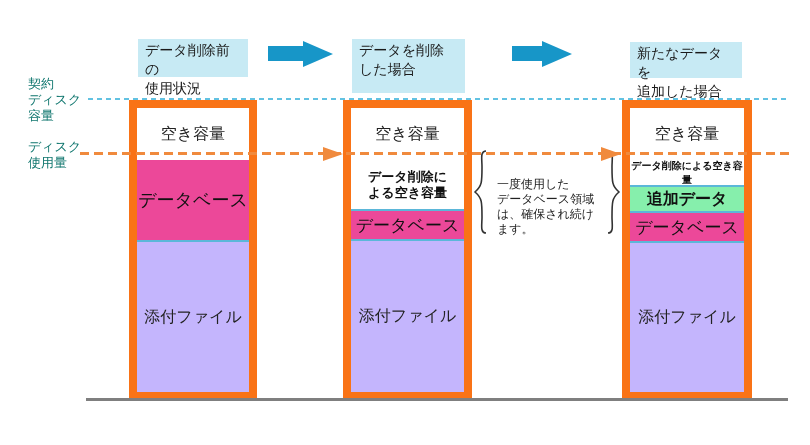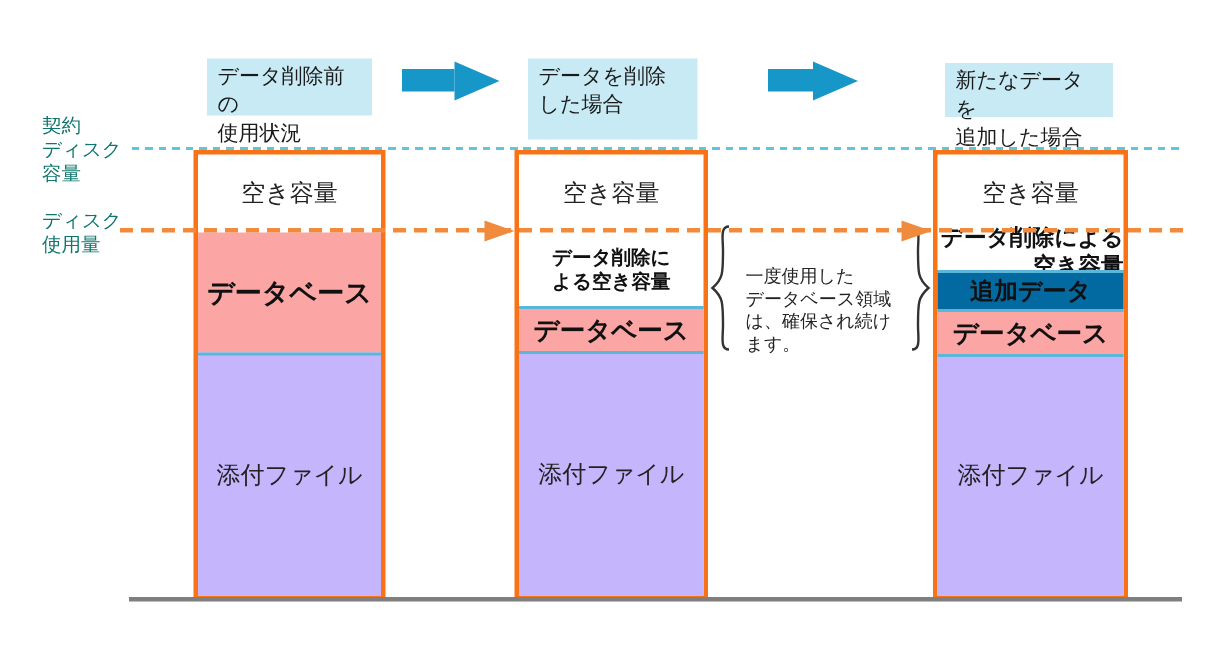--- a/index.html
+++ b/index.html
@@ -37,34 +37,34 @@
     background:repeating-linear-gradient(90deg,#f08a3d 0 9px,transparent 9px 14px);
   }
   .orange-head{
     width:0;height:0;z-index:6;
     border-top:7px solid transparent;border-bottom:7px solid transparent;
     border-left:20px solid #f08a3d;
   }
 
   
   .column{
-    border:3px solid #f97316;box-sizing:border-box;background:#fff;
+    border:8px solid #f97316;box-sizing:border-box;background:#fff;
     display:flex;flex-direction:column;z-index:2;
   }
   .seg{
     display:flex;align-items:center;justify-content:center;
     text-align:center;white-space:pre-line;box-sizing:border-box;flex:none;
   }
   .seg + .seg{border-top:2px solid #5bb7d9;}
   .seg.no-top{border-top:none;}
   .seg-free{font-size:16px;color:#222;}
   .seg-freed2{font-size:13px;font-weight:bold;line-height:16px;color:#111;}
-  .seg-freed3{font-size:15px;font-weight:bold;color:#111;text-align:right;}
-  .seg-added{font-size:16px;font-weight:bold;background:#0369a1;color:#111;}
-  .seg-db{font-size:18px;font-weight:bold;background:#fca5a5;color:#111;}
+  .seg-freed3{font-size:10px;font-weight:bold;color:#111;}
+  .seg-added{font-size:16px;font-weight:bold;background:#86efac;color:#111;}
+  .seg-db{font-size:18px;font-weight:normal;background:#ec4899;color:#111;}
   .seg-db-sm{font-size:17px;}
   .seg-files{font-size:16px;background:#c4b5fd;color:#222;flex:1;}
 
   
   .note-text{font-size:12px;line-height:15px;color:#222;white-space:pre-line;z-index:4;}
   .brace{z-index:4;}
 
   .ground{background:#7f7f7f;height:3px;z-index:3;}
 </style>
 </head>

